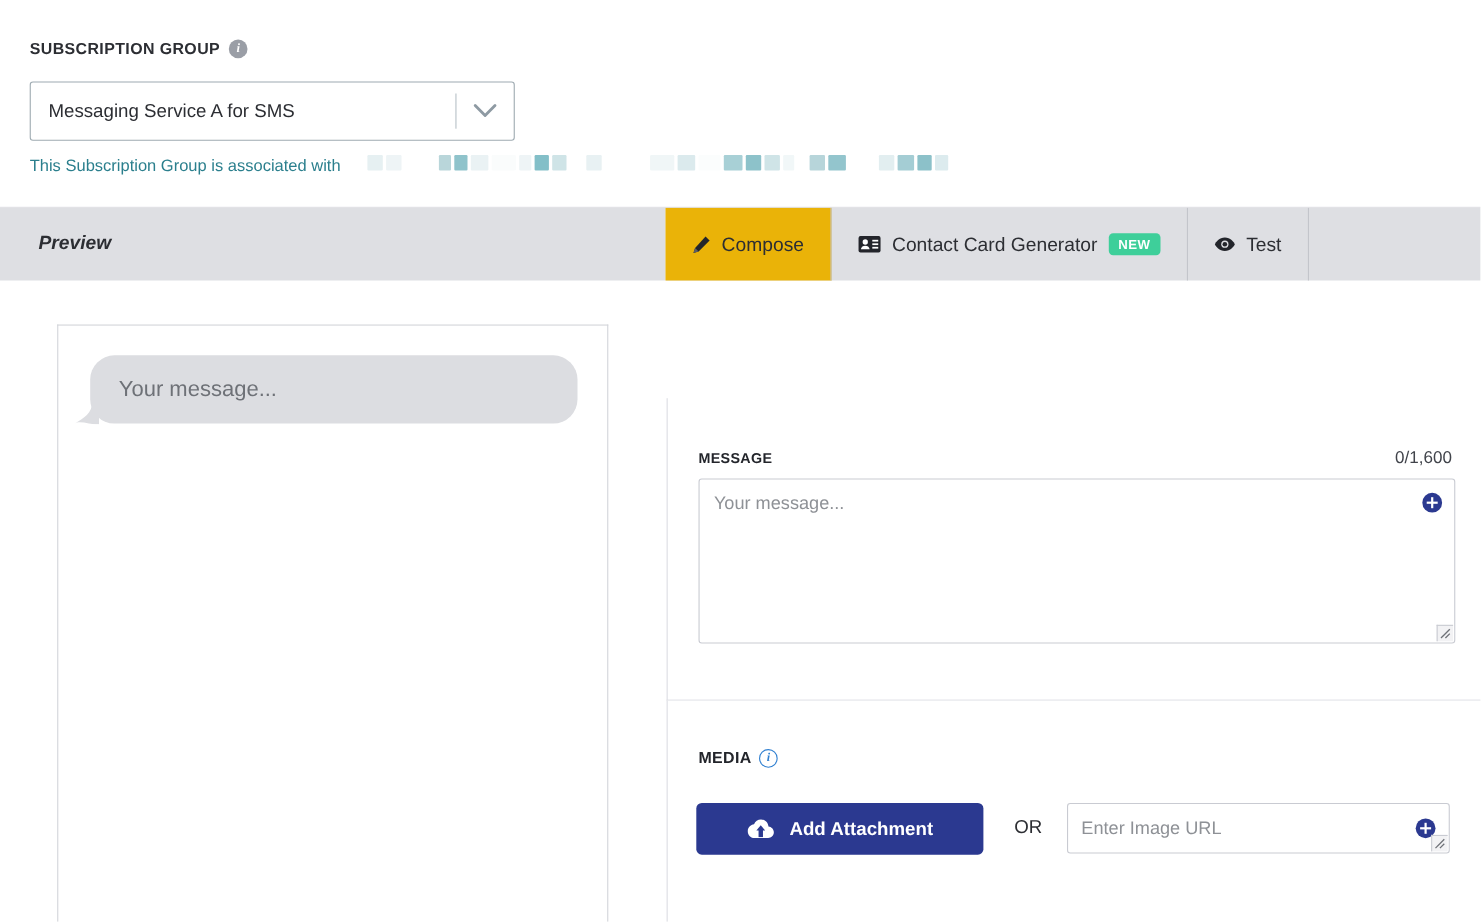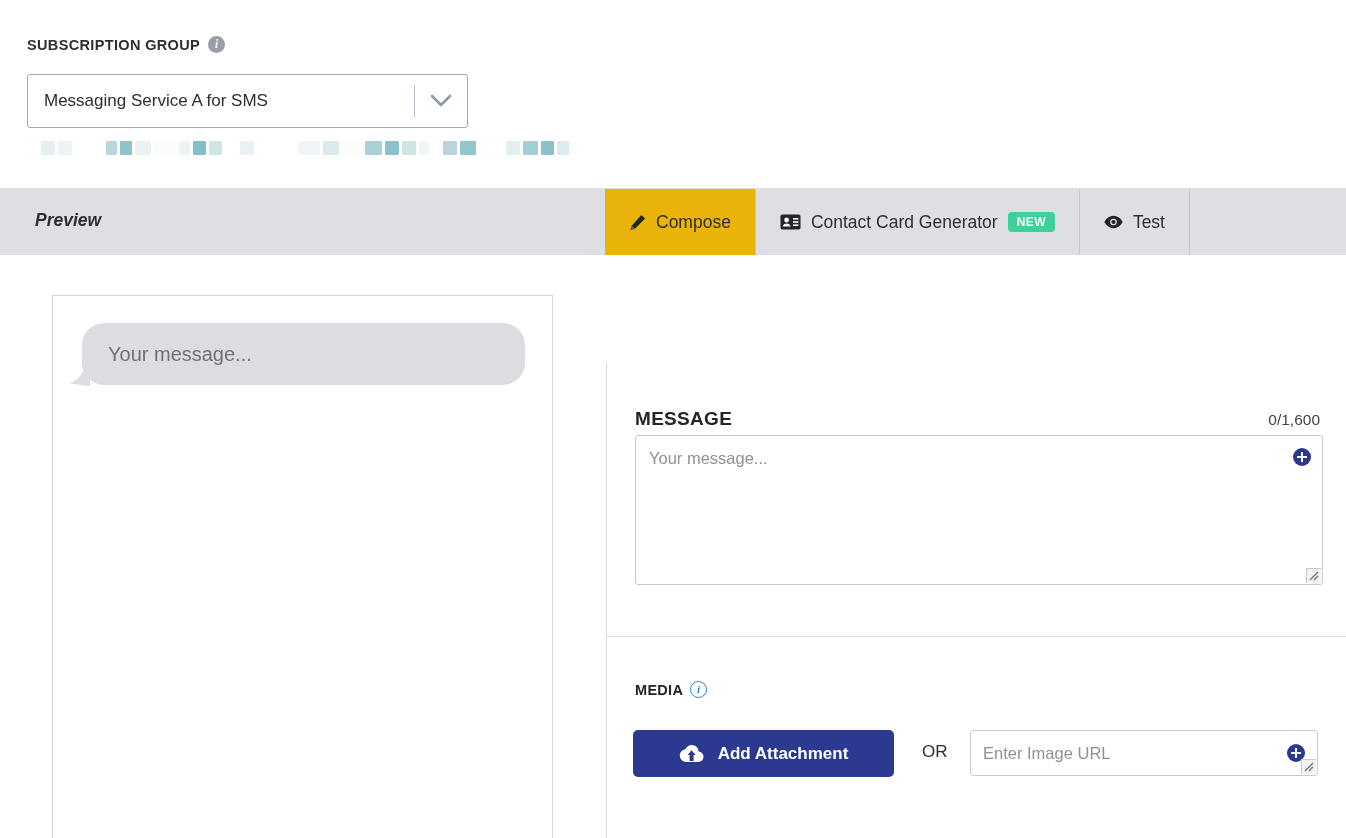--- a/index.html
+++ b/index.html
@@ -265,21 +265,21 @@
 
   .msg-head {
     position: absolute;
     left: 28px; top: 46px;
     right: 26px;
     display: flex;
     justify-content: space-between;
     align-items: baseline;
   }
   .msg-label {
-    font-size: 19px;
+    font-size: 13px;
     font-weight: bold;
     letter-spacing: 0.3px;
     color: #23252b;
   }
   .msg-counter {
     font-size: 15.5px;
     color: #41444b;
   }
   .msg-field-wrap {
     position: absolute;
@@ -405,20 +405,21 @@
       <span class="select-value">Messaging Service A for SMS</span>
       <span class="select-divider"></span>
       <span class="select-chevron">
         <svg width="22" height="14" viewBox="0 0 22 14">
           <path d="M2 2 L11 11 L20 2" fill="none" stroke="#8e9aa3" stroke-width="2.6" stroke-linecap="round" stroke-linejoin="round"></path>
         </svg>
       </span>
     </div>
 
     <div class="sub-note">
+      <span class="sub-note-text">This Subscription Group is associated with</span>
       <span class="redacted">
         <span class="rd" style="width:14px;background:#e6f0f2;"></span>
         <span class="rd" style="width:14px;background:#eef4f6;"></span>
         <span class="rd" style="width:28px;background:#ffffff;"></span>
         <span class="rd" style="width:11px;background:#b9d6da;"></span>
         <span class="rd" style="width:12px;background:#8fc3cb;"></span>
         <span class="rd" style="width:16px;background:#eaf2f4;"></span>
         <span class="rd" style="width:22px;background:#fafcfc;"></span>
         <span class="rd" style="width:11px;background:#eef4f6;"></span>
         <span class="rd" style="width:13px;background:#83bfc8;"></span>

